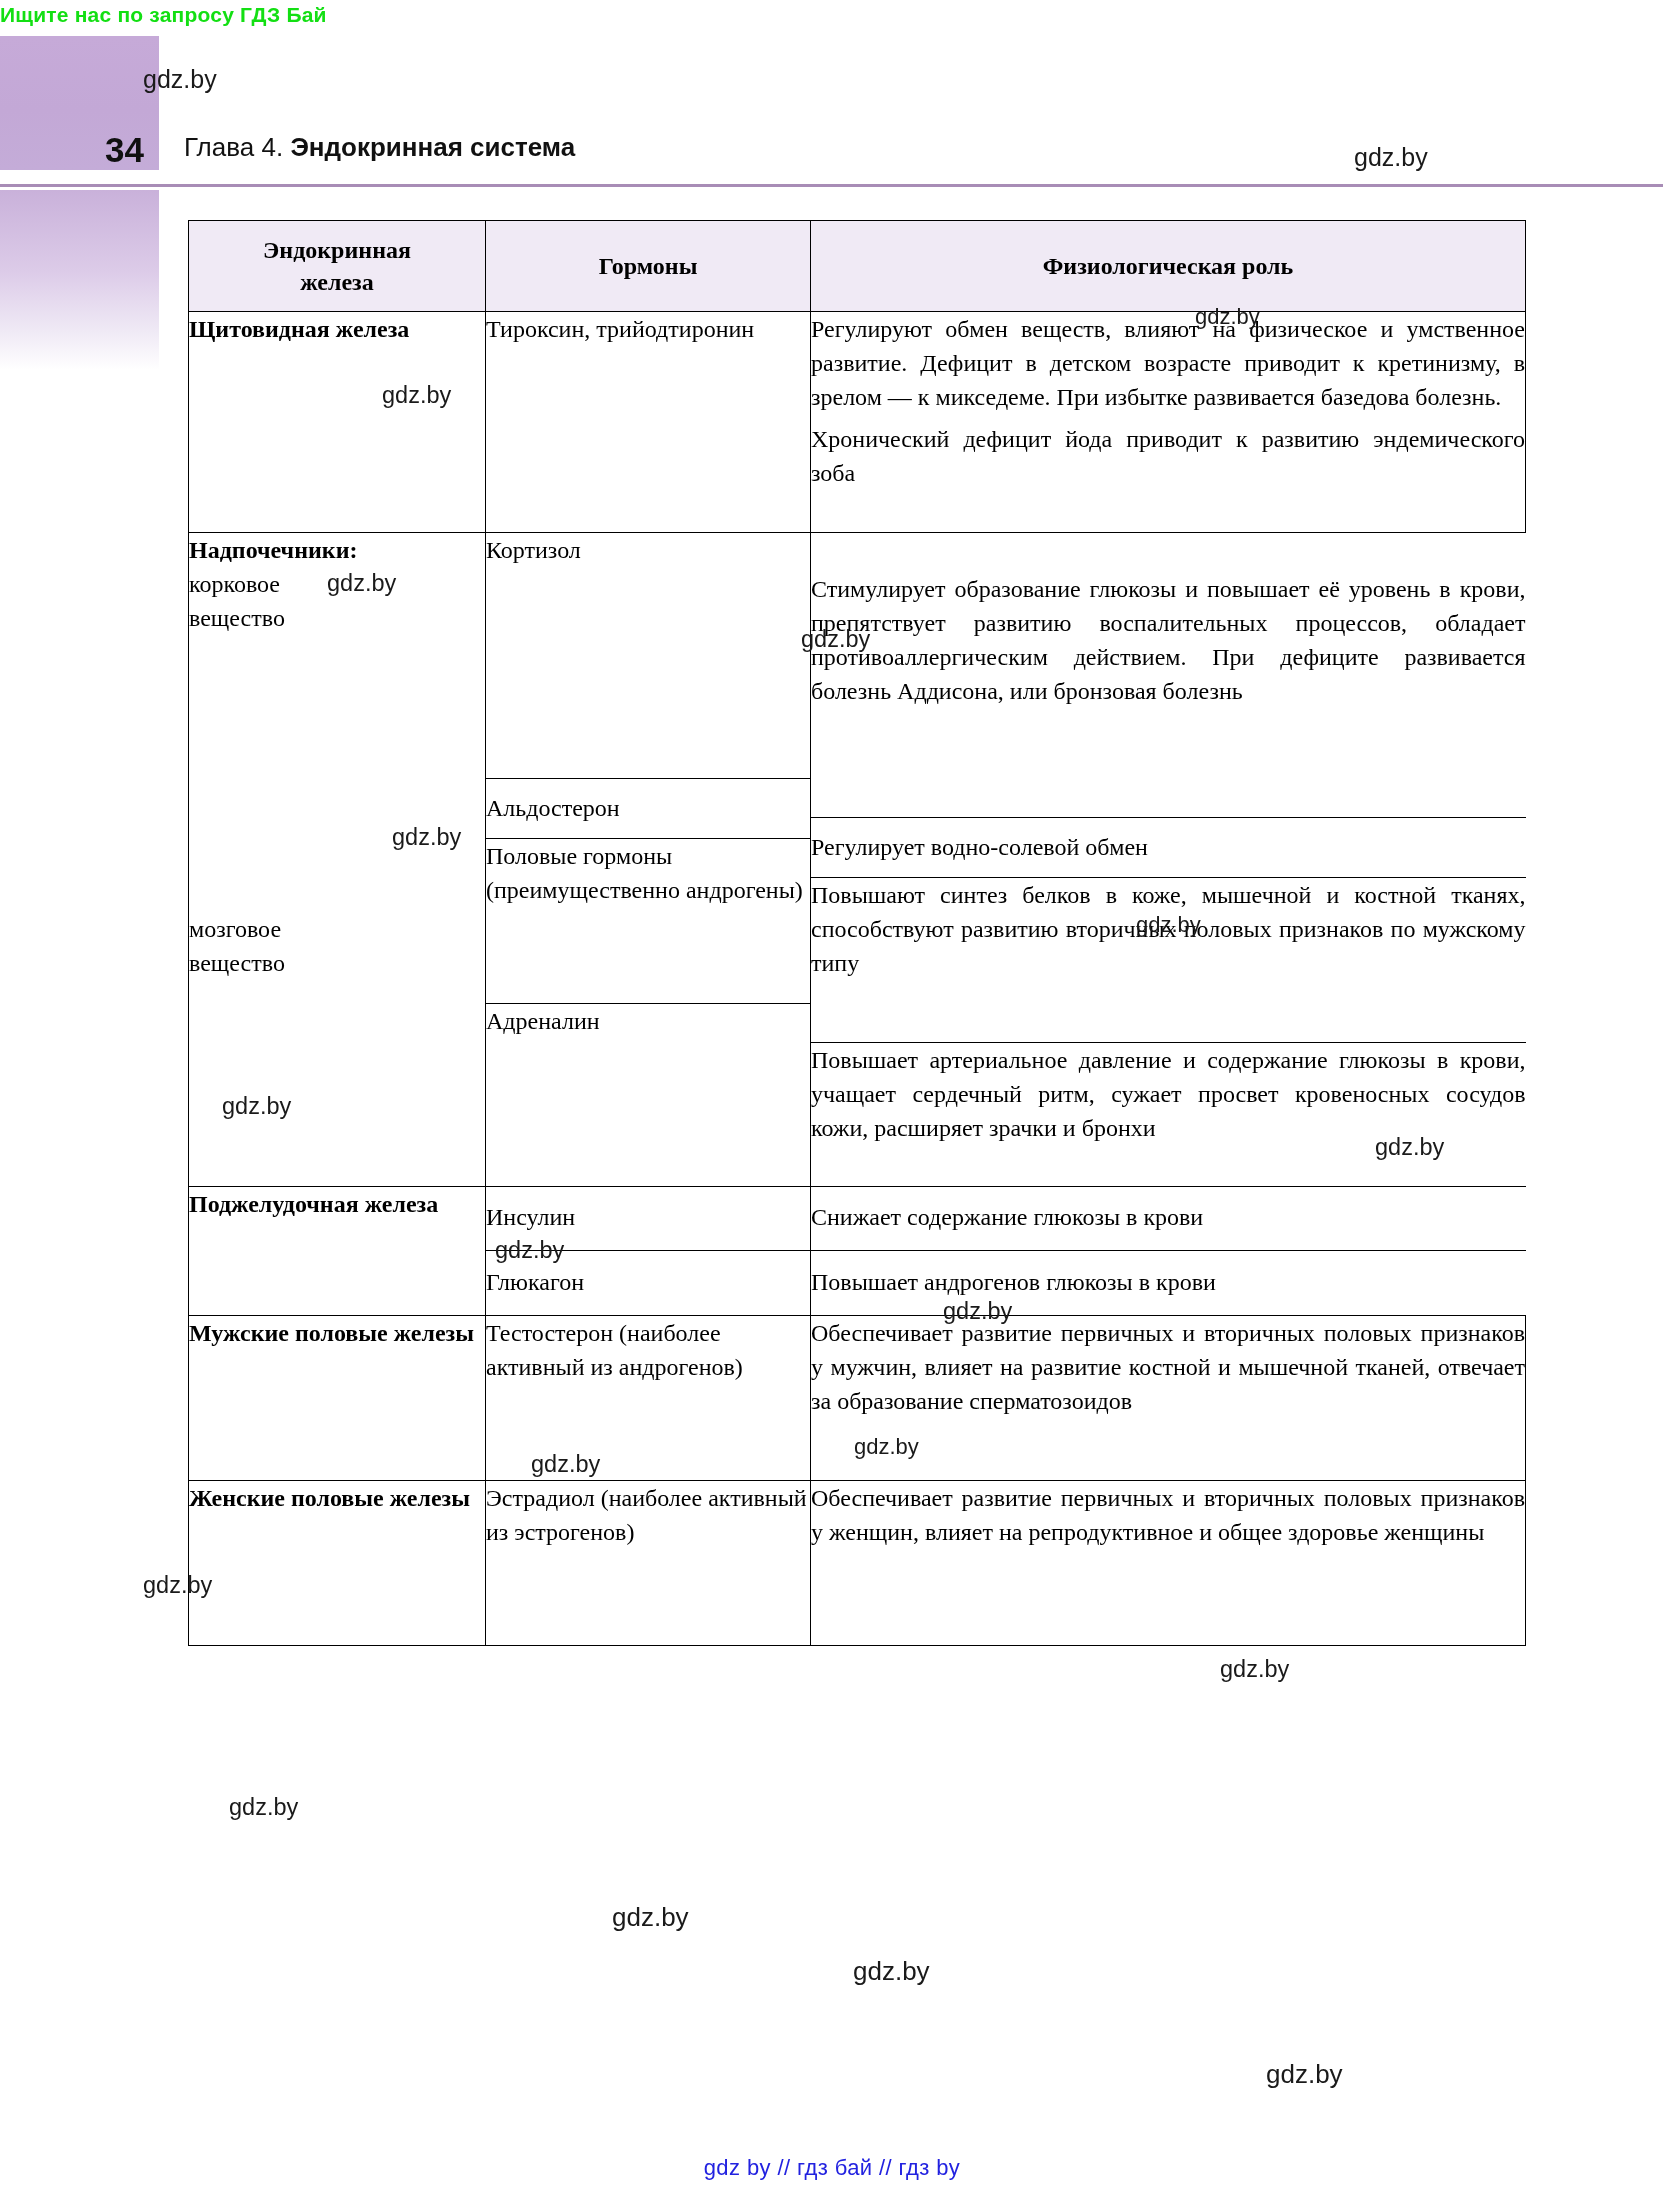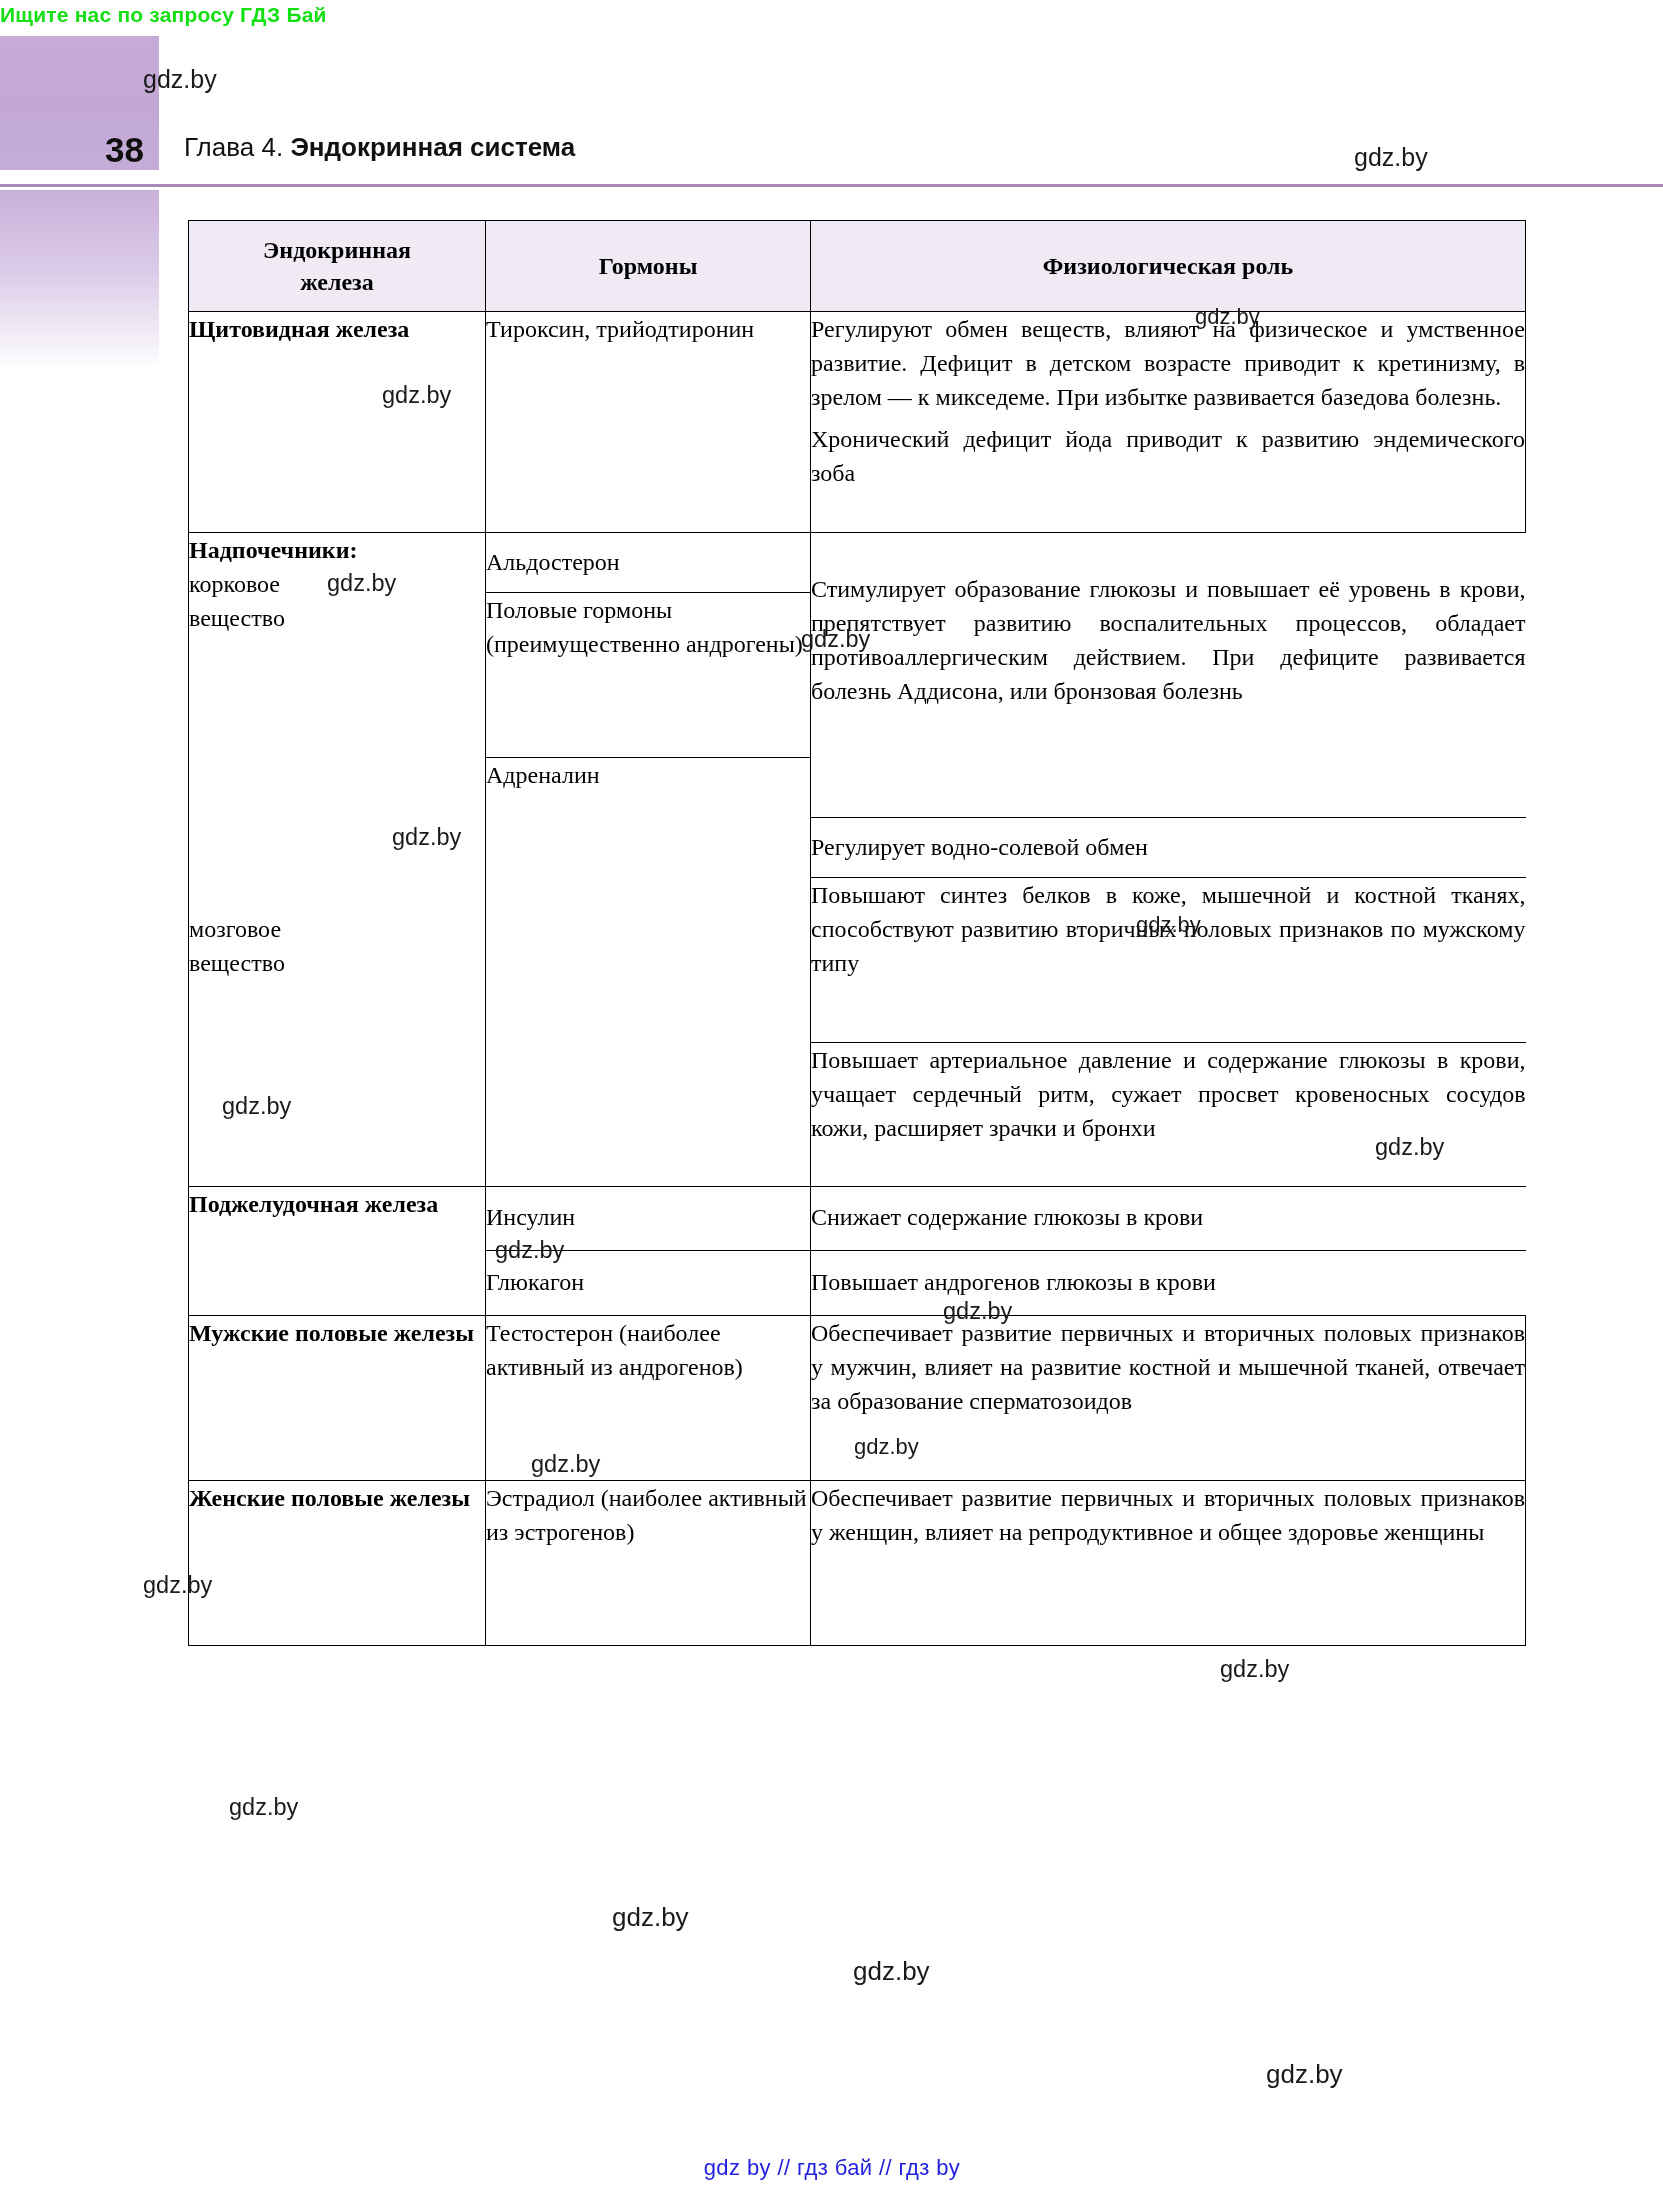--- a/index.html
+++ b/index.html
@@ -160,21 +160,21 @@
   }
 </style>
 </head>
 <body>
 
 <div class="promo-banner">Ищите нас по запросу ГДЗ Бай</div>
 
 <div class="deco-block-top"></div>
 <div class="deco-block-bottom"></div>
 
-<div class="page-number">38</div>
+<div class="page-number">34</div>
 
 <div class="running-head">
   <span>Глава 4.</span>
   <span class="chapter-title">Эндокринная система</span>
 </div>
 
 <div class="head-rule"></div>
 
 <table class="hormone-table">
   <colgroup>
@@ -211,20 +211,25 @@
     <tr>
       <td class="cell-gland">
         <div class="bold">Надпочечники:</div>
         <div style="max-width:168px;">корковое вещество</div>
         <div style="height:277px"></div>
         <div style="max-width:168px;">мозговое вещество</div>
       </td>
       <td style="padding:0;border:0;border-right:1.7px solid #000;border-bottom:1.7px solid #000;">
         <table class="sub-table">
           <tbody>
+              <tr>
+            <td class="cell-horm" style="height:245px;border-bottom:1.7px solid #000;">
+              <span>Кортизол</span>
+            </td>
+          </tr>
           <tr>
             <td class="cell-horm" style="height:47px;border-bottom:1.7px solid #000;padding-top:11.7px;">
               <span>Альдостерон</span>
             </td>
           </tr>
           <tr>
             <td class="cell-horm" style="height:164px;border-bottom:1.7px solid #000;">
               <span>Половые гормоны (преимущественно андрогены)</span>
             </td>
           </tr>

